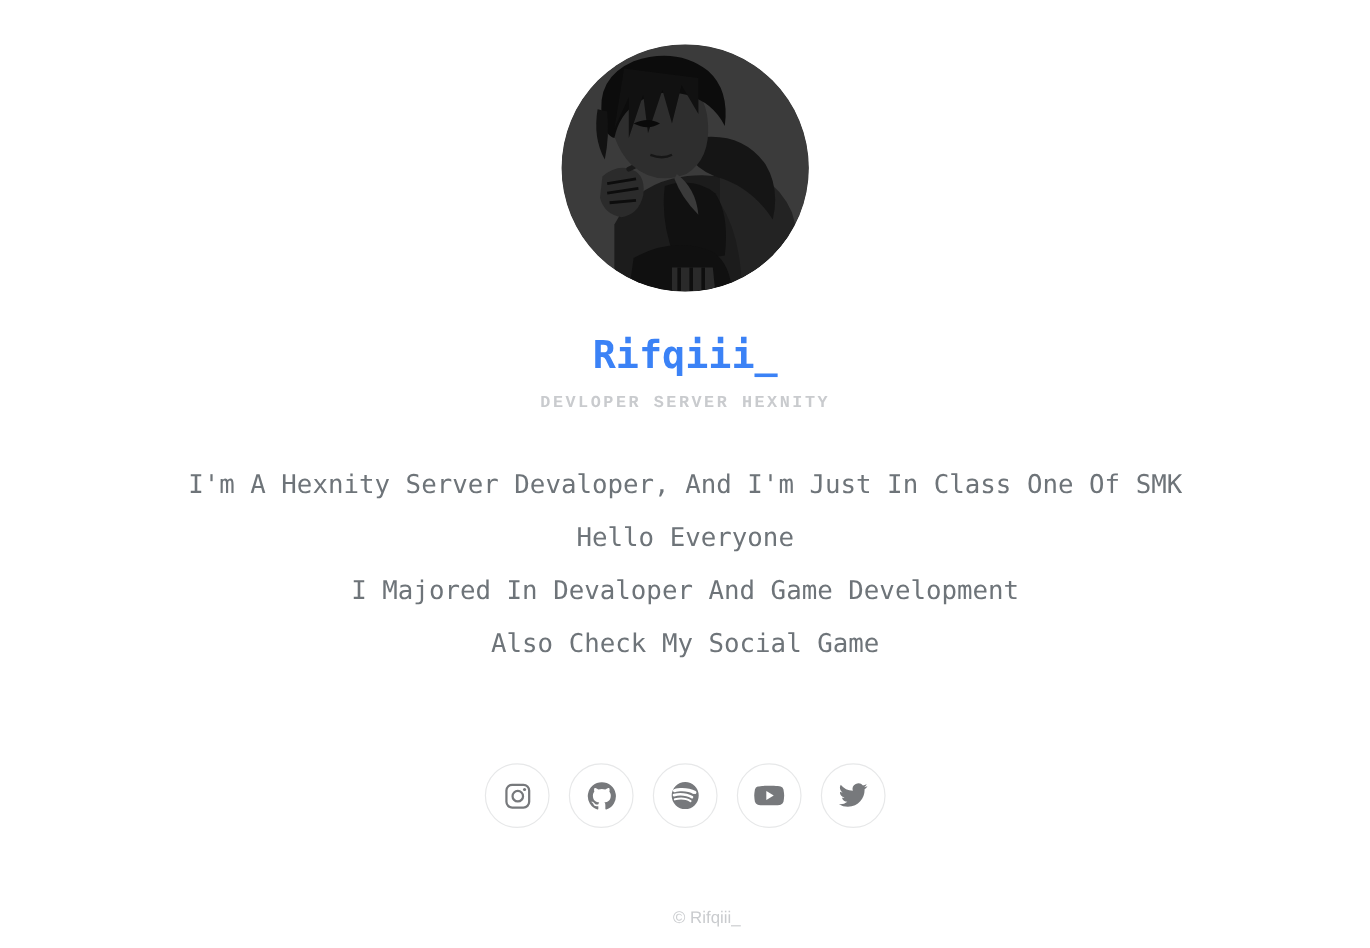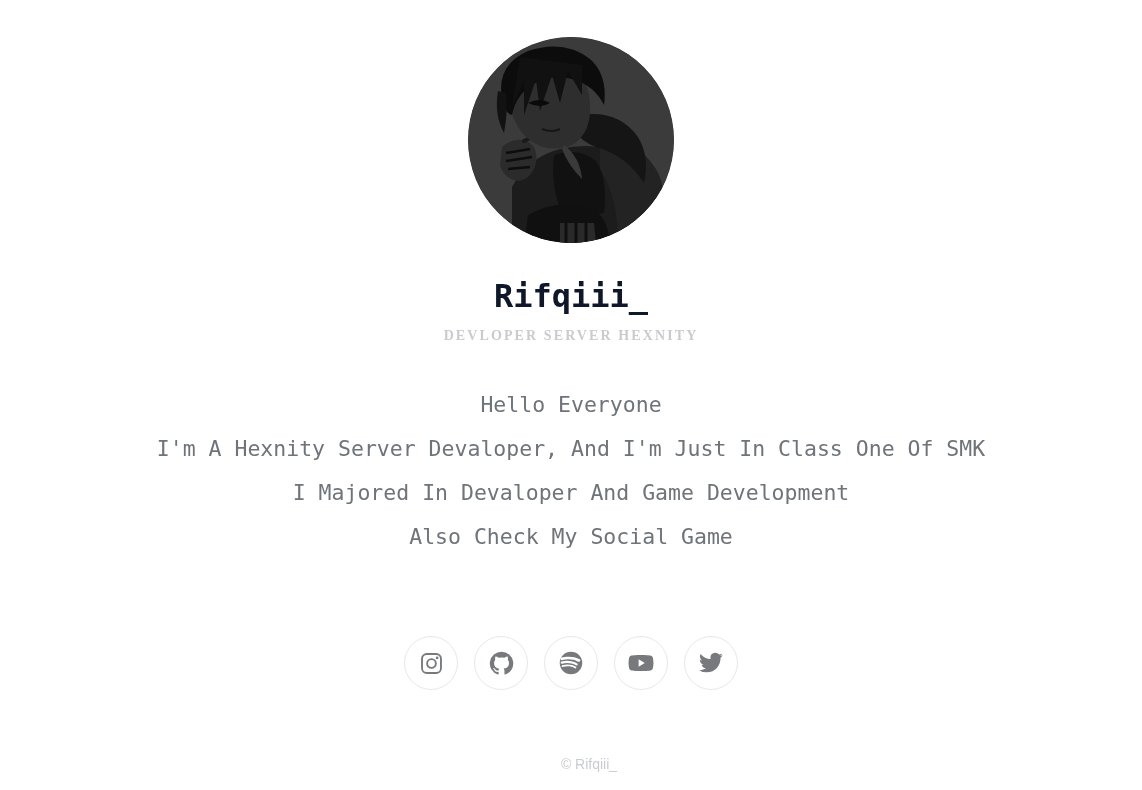--- a/index.html
+++ b/index.html
@@ -43,31 +43,31 @@
   }
   .avatar-art svg { display: block; width: 206px; height: 206px; }
 
   
   .name {
     margin: 0;
     padding: 0;
     font-family: "DejaVu Sans Mono", "Liberation Mono", monospace;
     font-size: 32px;
     font-weight: bold;
-    color: #0f172a;
+    color: #3b82f6;
     letter-spacing: 0px;
     line-height: 1;
     margin-top: 37px;
   }
 
   .subtitle {
     margin: 0;
     padding: 0;
     margin-top: 17px;
-    font-family: Liberation Serif, serif;
+    font-family: Liberation Mono, monospace;
     font-size: 14px;
     font-weight: bold;
     letter-spacing: 2.1px;
     color: #c9cbce;
     text-transform: uppercase;
     line-height: 1;
   }
 
   
   .bio {
@@ -171,22 +171,22 @@
         </g>
       </svg>
     </div>
   </div>
 
   <h1 class="name">Rifqiii_</h1>
 
   <div class="subtitle">DEVLOPER SERVER HEXNITY</div>
 
   <div class="bio">
+    <p>I'm A Hexnity Server Devaloper, And I'm Just In Class One Of SMK</p>
     <p>Hello Everyone</p>
-    <p>I'm A Hexnity Server Devaloper, And I'm Just In Class One Of SMK</p>
     <p>I Majored In Devaloper And Game Development</p>
     <p>Also Check My Social Game</p>
   </div>
 
   <div class="social-row">
 
     <a class="social-link" href="#">
       <span>
         <svg width="25" height="25" viewBox="0 0 24 24" aria-hidden="true">
           <path d="M7.5 2h9A5.5 5.5 0 0 1 22 7.5v9A5.5 5.5 0 0 1 16.5 22h-9A5.5 5.5 0 0 1 2 16.5v-9A5.5 5.5 0 0 1 7.5 2zm0 1.8A3.7 3.7 0 0 0 3.8 7.5v9a3.7 3.7 0 0 0 3.7 3.7h9a3.7 3.7 0 0 0 3.7-3.7v-9a3.7 3.7 0 0 0-3.7-3.7h-9z"></path>

